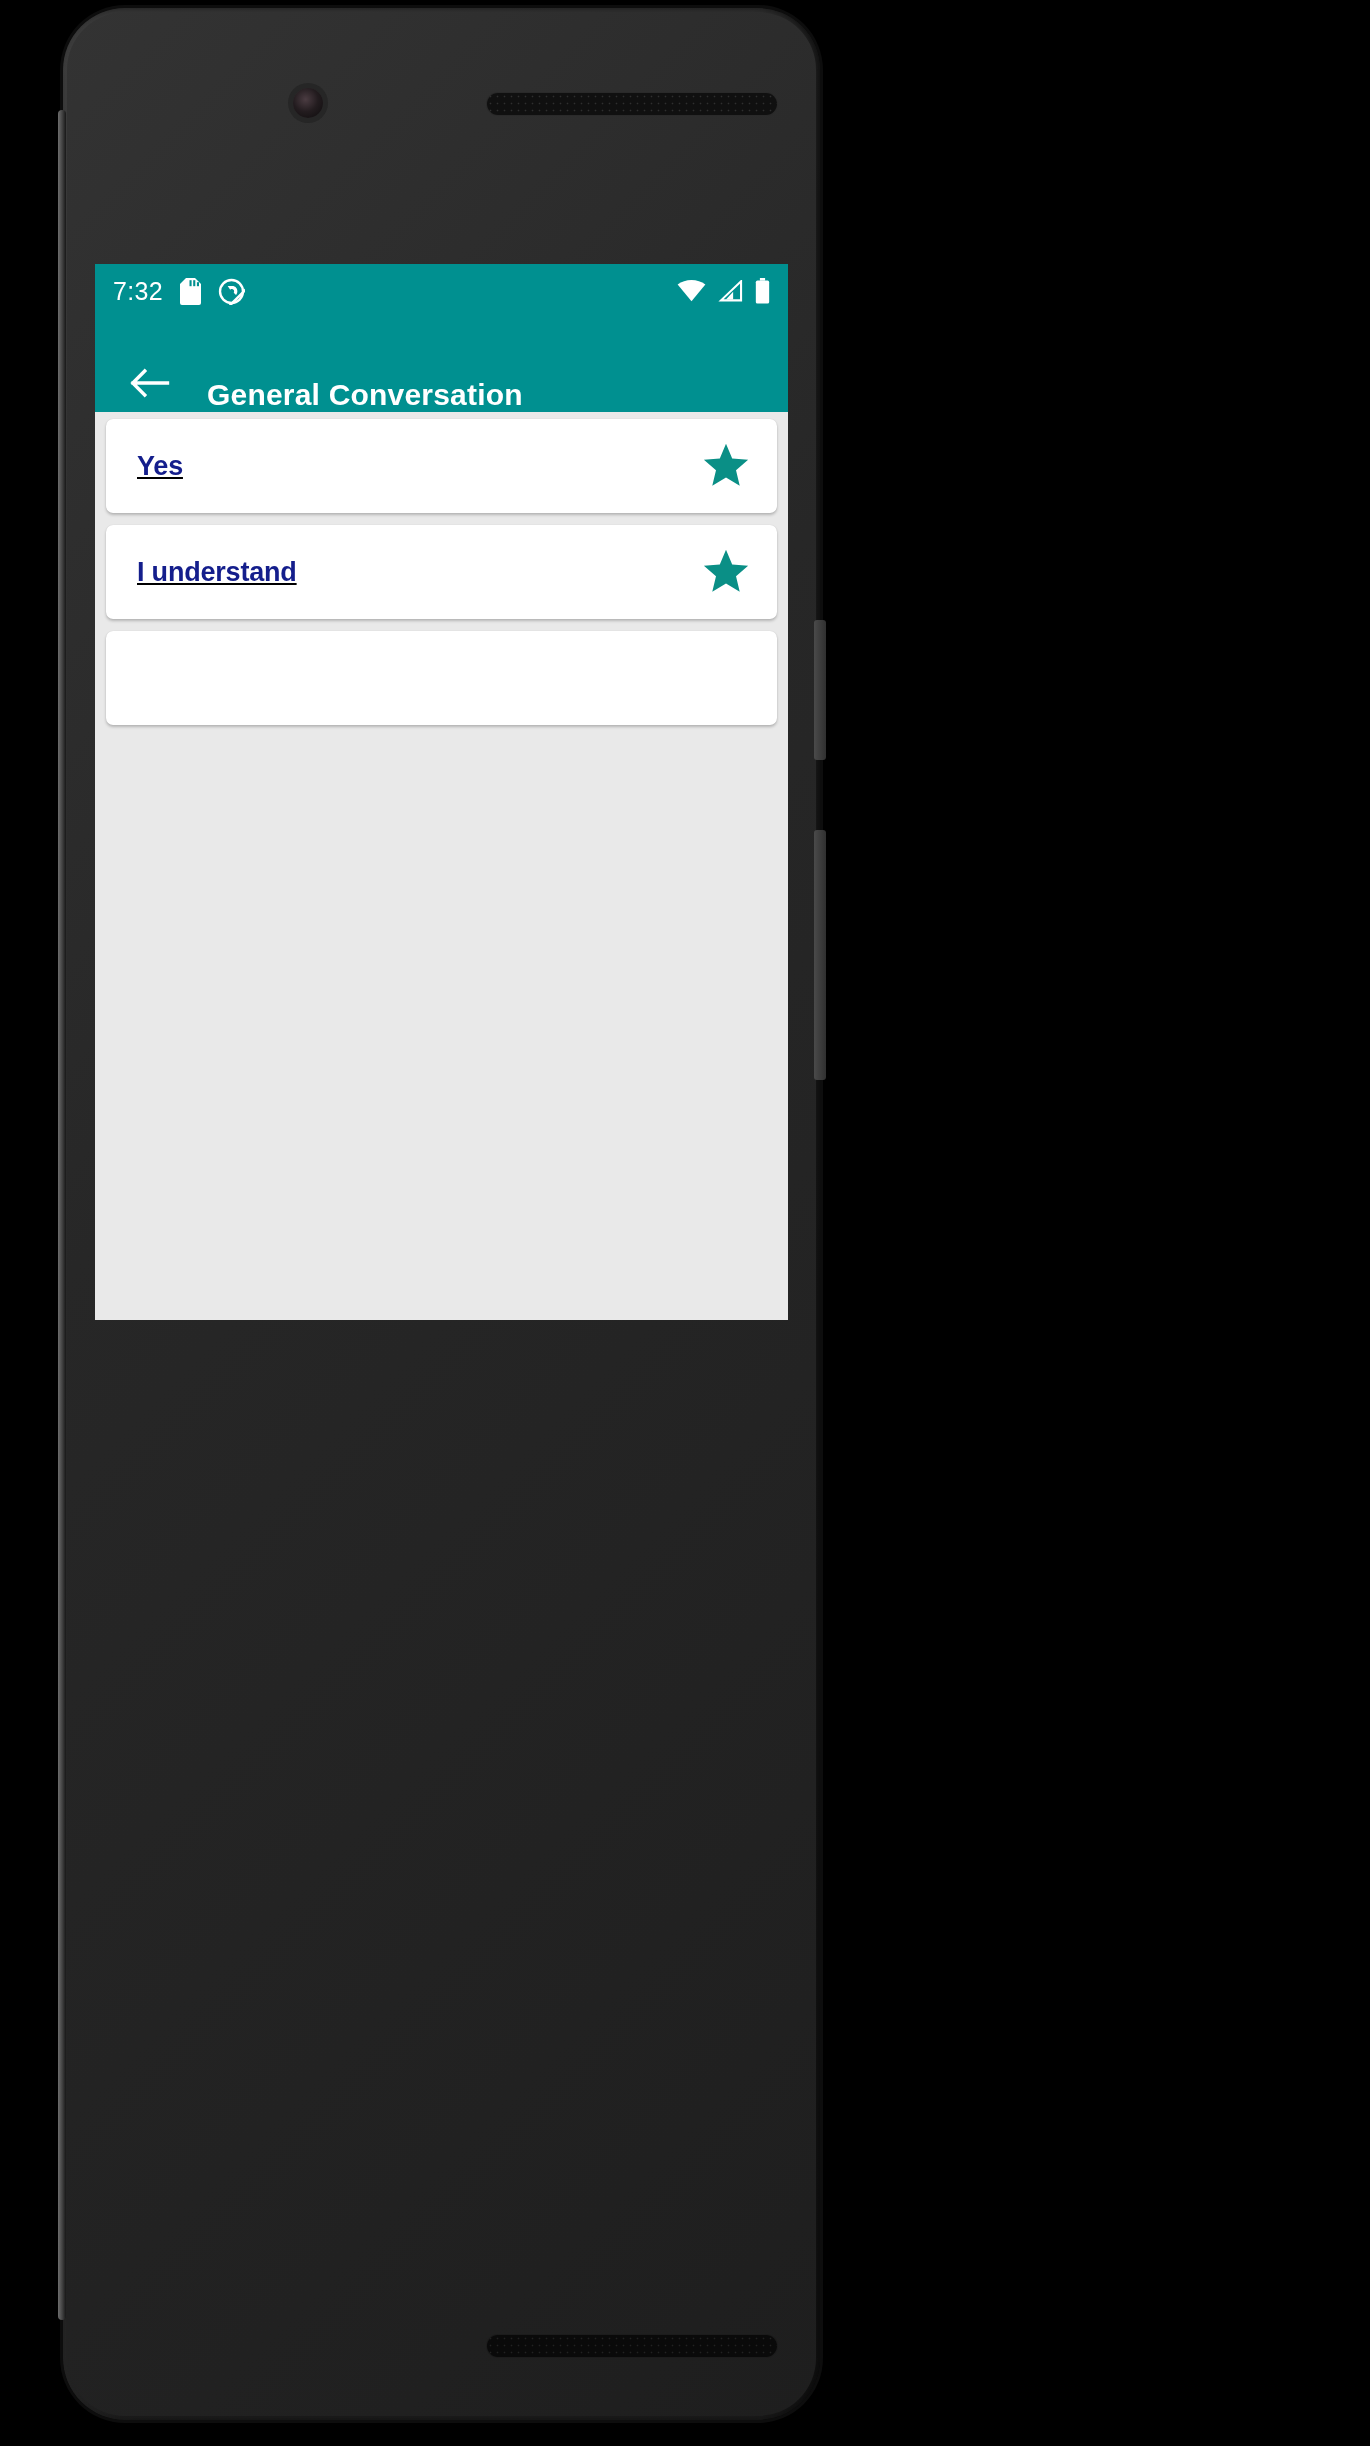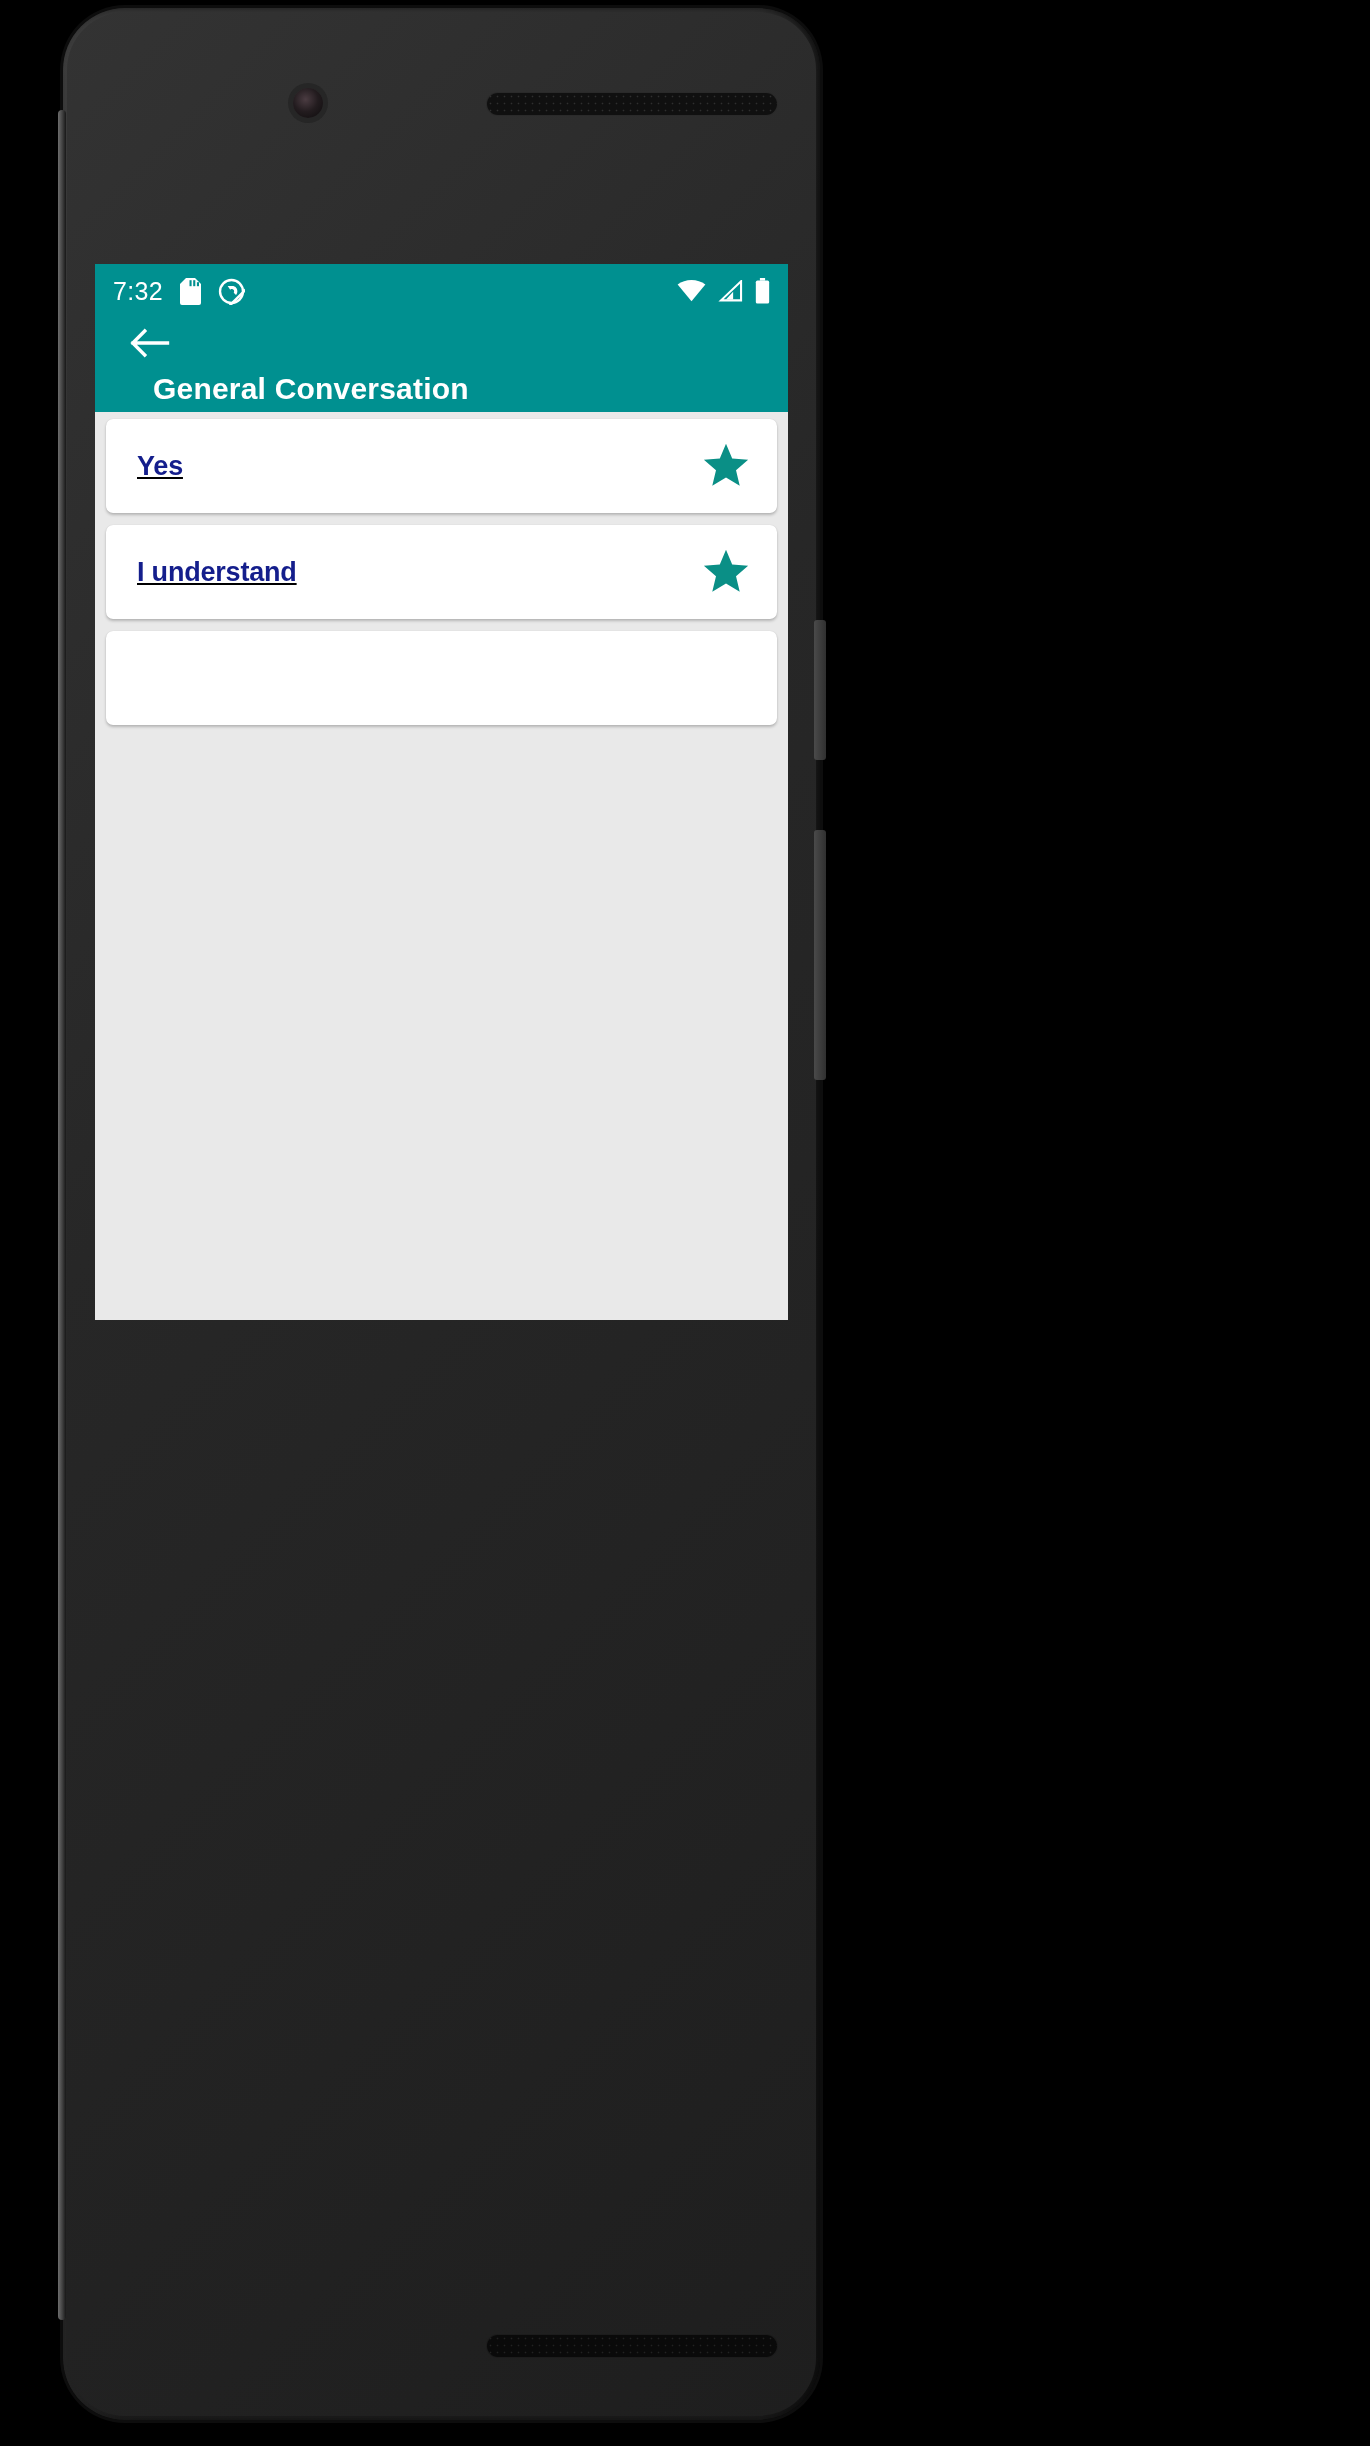--- a/index.html
+++ b/index.html
@@ -98,23 +98,22 @@
   #status-left{ display:flex; align-items:center; gap:17px; }
   #status-right{ margin-left:auto; display:flex; align-items:center; gap:12px; }
   #status-time{ font-size:25px; letter-spacing:.3px; line-height:1; }
 
   .sbicon{ display:block; }
 
   
   #app-bar{
     height:94px;
     background:#009090;
-    display:flex; align-items:flex-start;
+    display:flex; align-items:flex-end;
     padding:0 0 0 28px;
-    flex-direction:column;
   }
   #back-button{
     width:54px; height:54px;
     display:flex; align-items:center; justify-content:center;
     cursor:pointer;
   }
   #app-bar-title{
     color:#fff;
     font-size:30px;
     font-weight:700;

